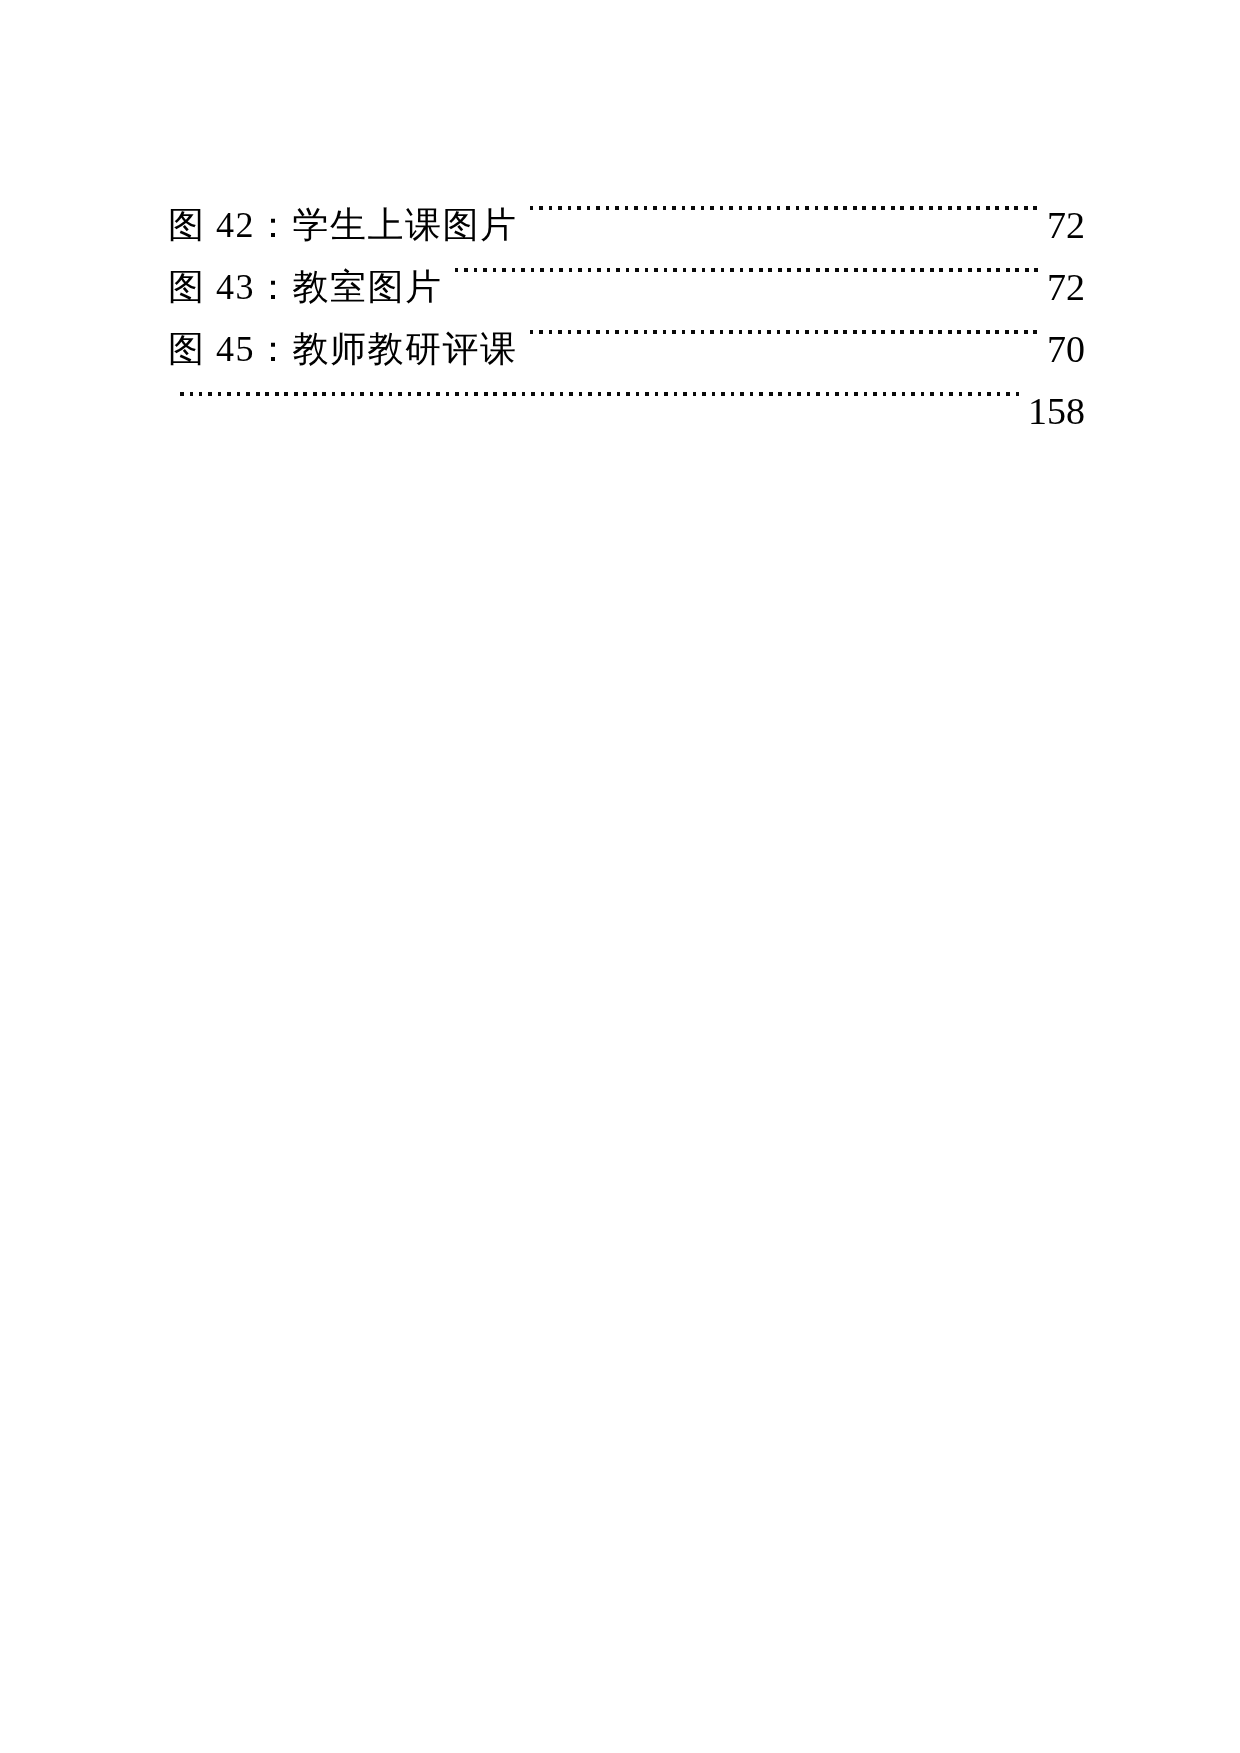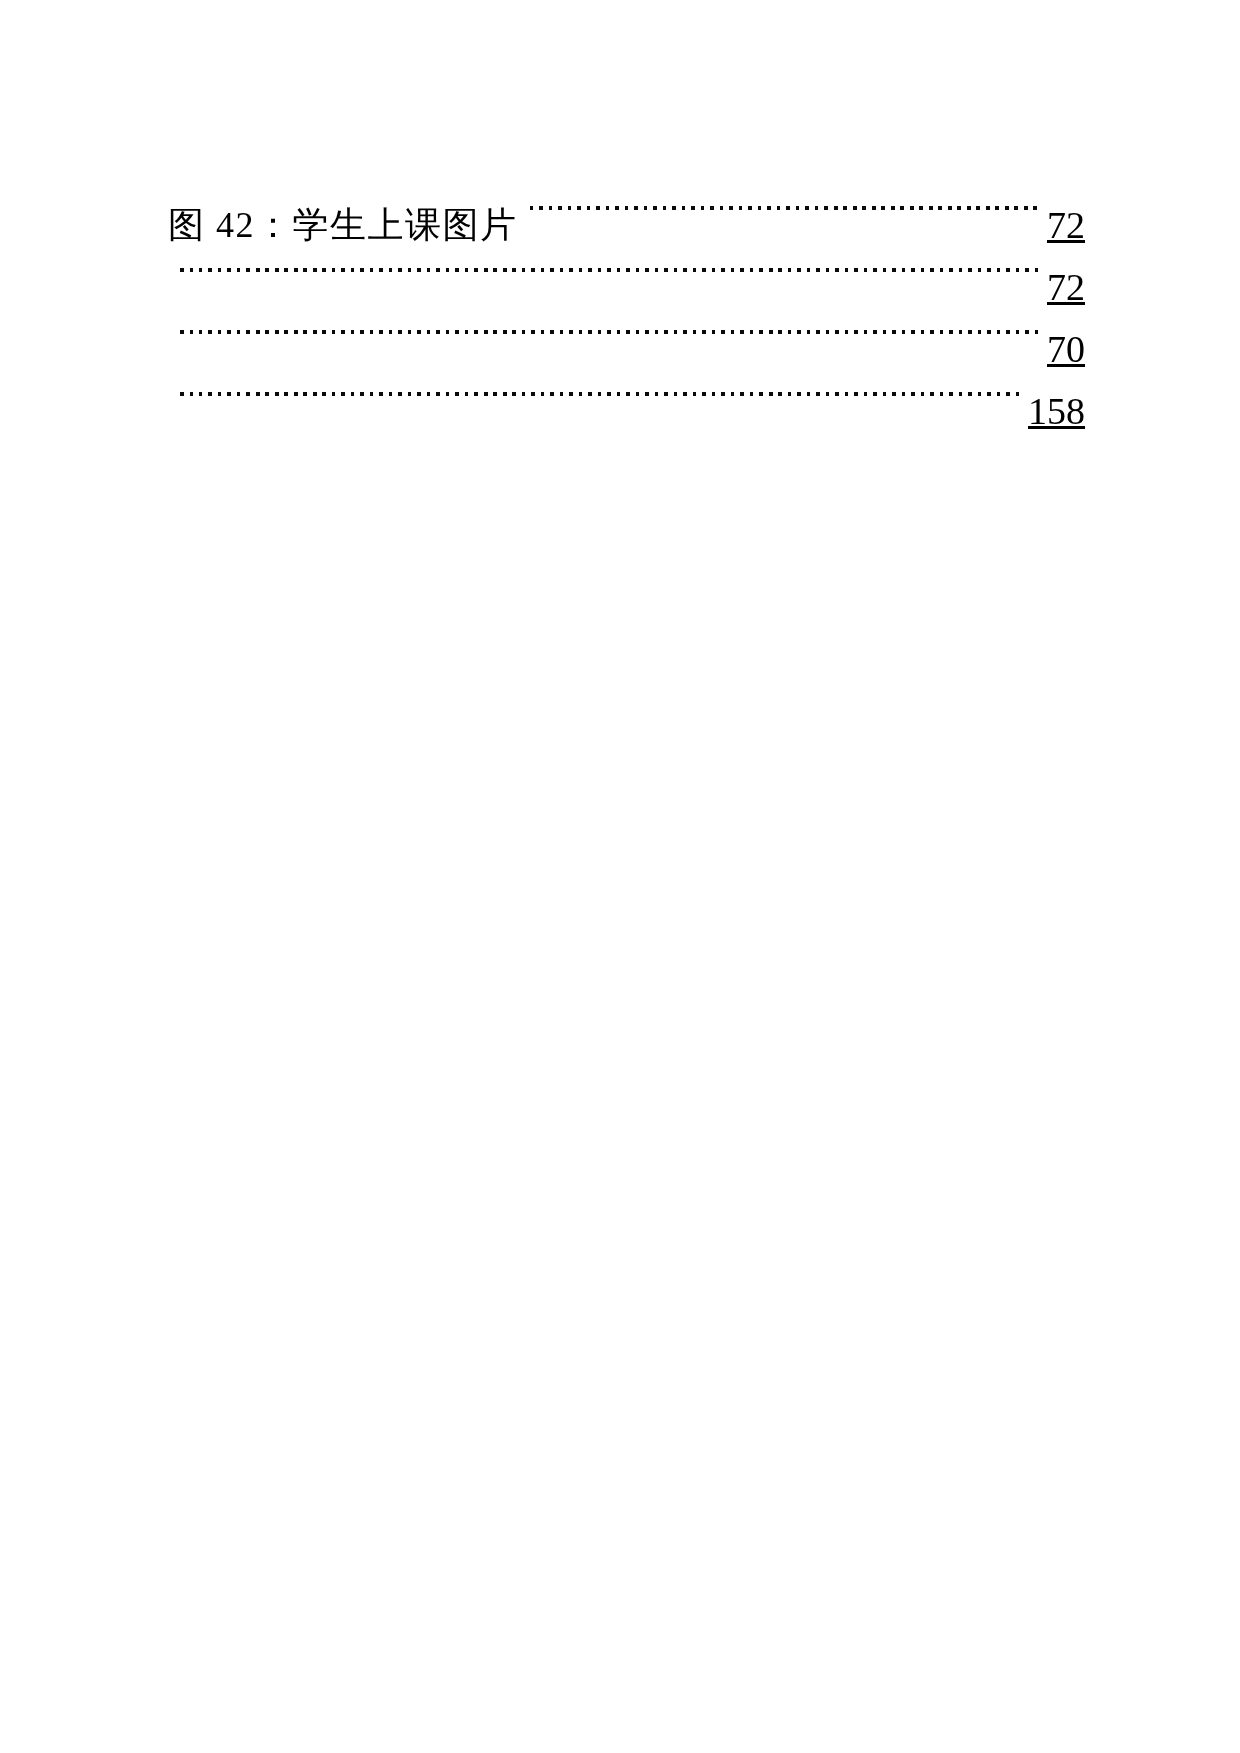--- a/index.html
+++ b/index.html
@@ -41,42 +41,43 @@
       #0a0a0a 0px,
       #0a0a0a 3.5px,
       transparent 3.5px,
       transparent 9.5px
     );
   }
   .toc-page {
     white-space: nowrap;
     font-size: 38px;
     line-height: 1.05;
-    text-decoration: underline;
   }
 </style>
 </head>
 <body>
 
 <div class="page">
   <div class="toc">
 
     <div class="toc-row">
       <span class="toc-label">图 42：学生上课图片</span>
       <span class="toc-leader"></span>
       <span class="toc-page">72</span>
     </div>
 
     <div class="toc-row">
+      <span class="toc-label">图 43：教室图片</span>
       <span class="toc-leader"></span>
       <span class="toc-page">72</span>
     </div>
 
 
     <div class="toc-row">
+      <span class="toc-label">图 45：教师教研评课</span>
       <span class="toc-leader"></span>
       <span class="toc-page">70</span>
     </div>
 
 
     <div class="toc-row">
       <span class="toc-leader"></span>
       <span class="toc-page">158</span>
     </div>
 

